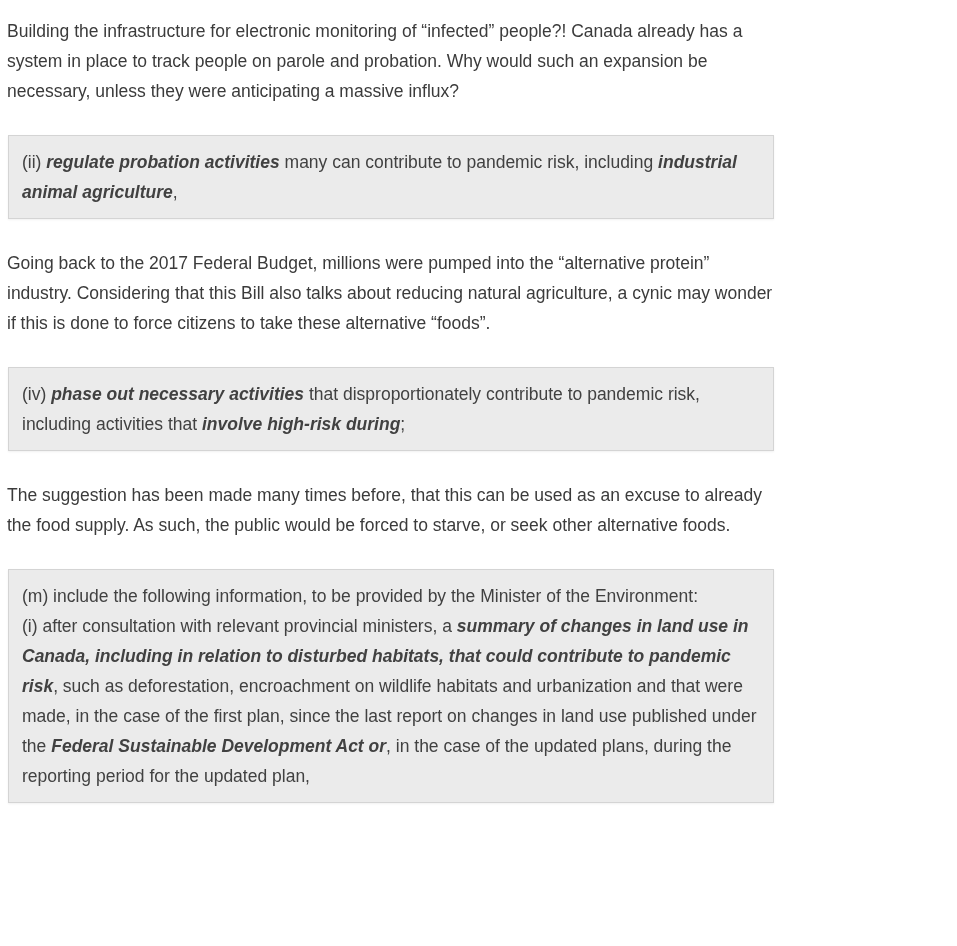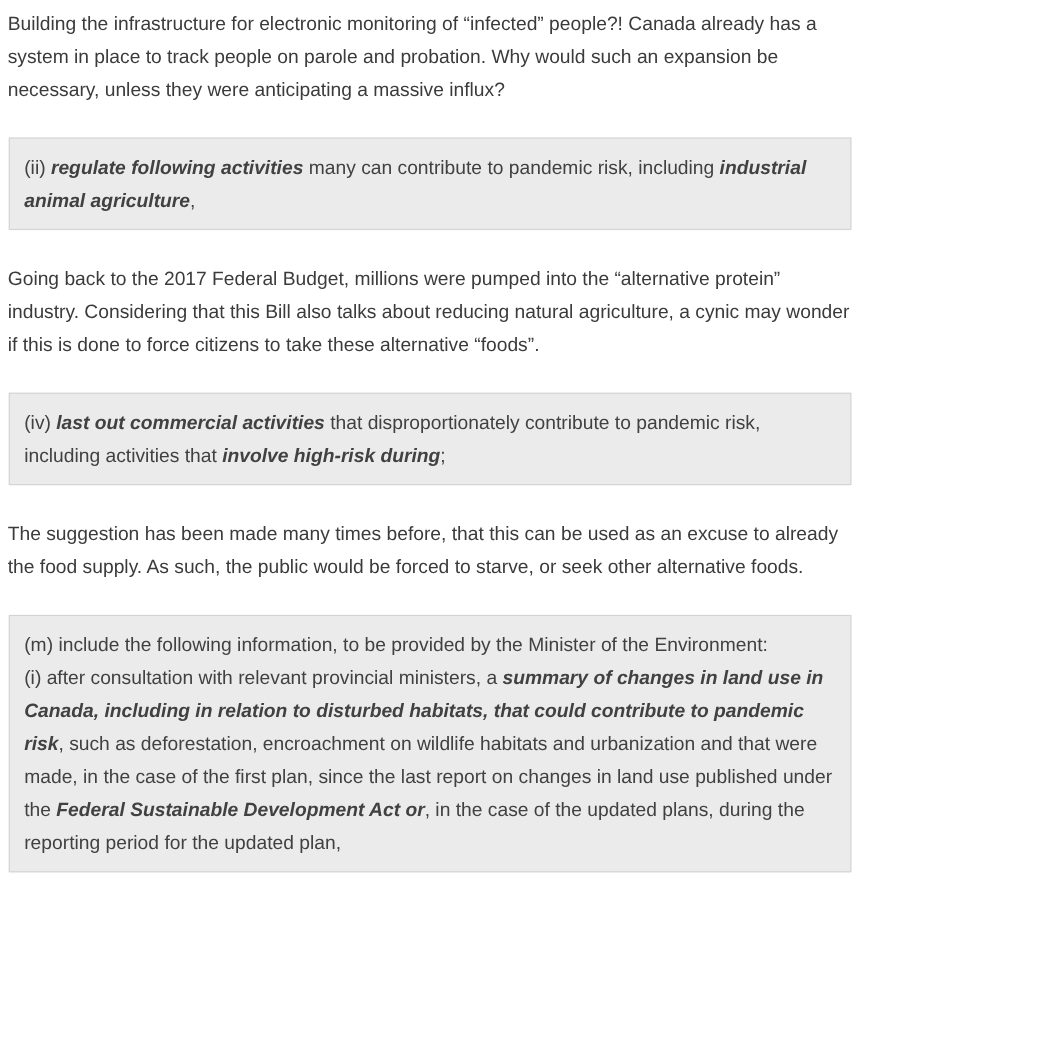--- a/index.html
+++ b/index.html
@@ -8,21 +8,21 @@
     background: #ffffff;
   }
   body {
     font-family: "Liberation Sans", "DejaVu Sans", sans-serif;
     color: #3b3b3b;
     -webkit-font-smoothing: antialiased;
   }
   .page {
     width: 782px;
     box-sizing: border-box;
-    padding: 6px 8px 10px 7px;
+    padding: 16px 8px 10px 7px;
   }
   .para {
     font-size: 17.5px;
     line-height: 30px;
     margin: 0 0 29px 0;
     color: #3b3b3b;
   }
   .quote {
     font-size: 17.5px;
     line-height: 30px;
@@ -41,25 +41,25 @@
     font-style: italic;
   }
 </style>
 </head>
 <body>
 
 <div class="page">
 
   <p class="para"><span>Building the infrastructure for electronic monitoring of “infected” people?! Canada already has a system in place to track people on parole and probation. Why would such an expansion be necessary, unless they were anticipating a massive influx?</span></p>
 
-  <div class="quote"><span>(ii)  </span><span class="bi">regulate following activities</span><span> many can contribute to pandemic risk, including </span><span class="bi">industrial animal agriculture</span><span>,</span></div>
+  <div class="quote"><span>(ii)  </span><span class="bi">regulate probation activities</span><span> many can contribute to pandemic risk, including </span><span class="bi">industrial animal agriculture</span><span>,</span></div>
 
 
   <p class="para"><span>Going back to the 2017 Federal Budget, millions were pumped into the “alternative protein” industry. Considering that this Bill also talks about reducing natural agriculture, a cynic may wonder if this is done to force citizens to take these alternative “foods”.</span></p>
 
-  <div class="quote"><span>(iv)  </span><span class="bi">last out commercial activities</span><span> that disproportionately contribute to pandemic risk, including activities that </span><span class="bi">involve high-risk during</span><span>;</span></div>
+  <div class="quote"><span>(iv)  </span><span class="bi">phase out necessary activities</span><span> that disproportionately contribute to pandemic risk, including activities that </span><span class="bi">involve high-risk during</span><span>;</span></div>
 
   <p class="para"><span>The suggestion has been made many times before, that this can be used as an excuse to already the food supply. As such, the public would be forced to starve, or seek other alternative foods.</span></p>
 
   <div class="quote"><span>(m)  include the following information, to be provided by the Minister of the Environment:</span><br><span>(i)  after consultation with relevant provincial ministers, a </span><span class="bi">summary of changes in land use in Canada, including in relation to disturbed habitats, that could contribute to pandemic risk</span><span>, such as deforestation, encroachment on wildlife habitats and urbanization and that were made, in the case of the first plan, since the last report on changes in land use published under the </span><span class="bi">Federal Sustainable Development Act or</span><span>, in the case of the updated plans, during the reporting period for the updated plan,</span></div>
 
 
 </div>
 
 </body></html>

